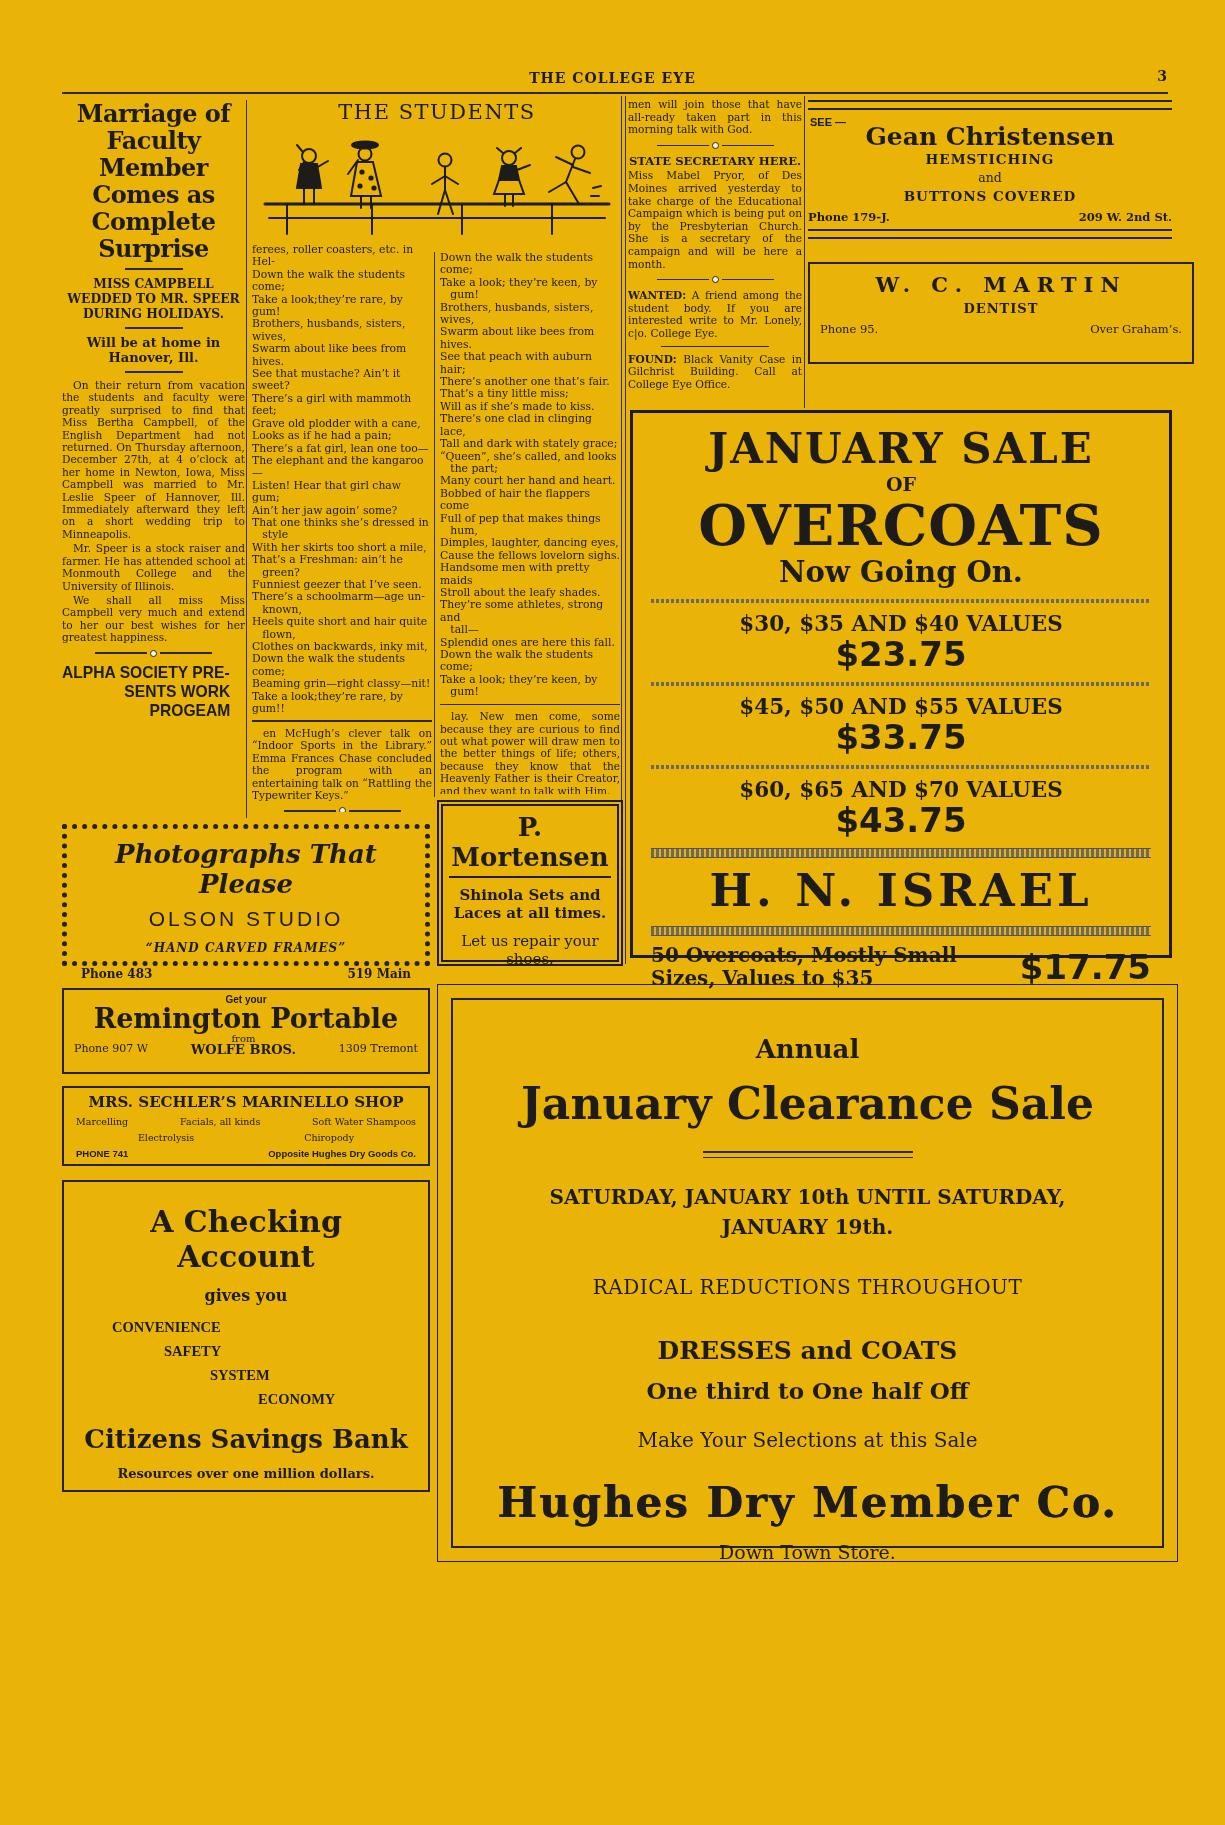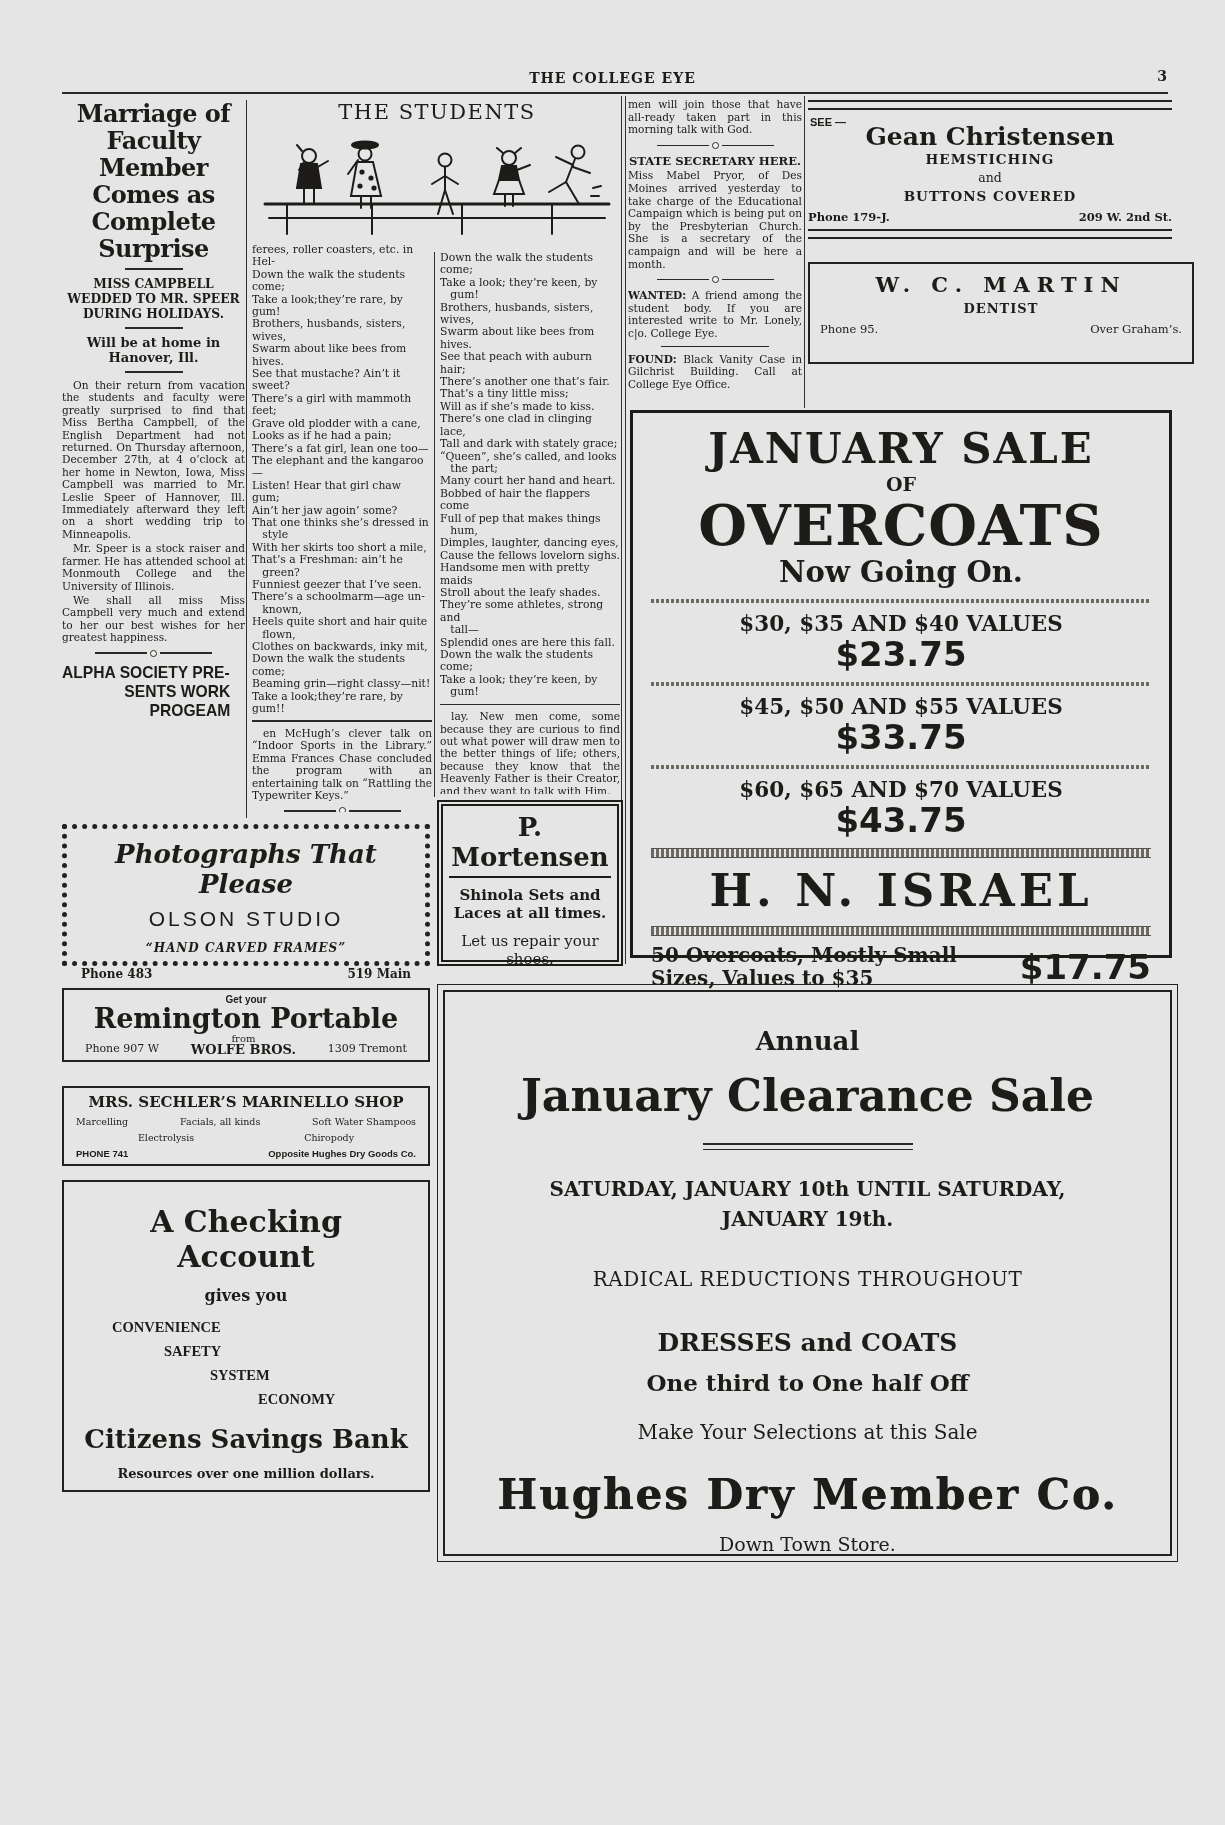--- a/index.html
+++ b/index.html
@@ -1,16 +1,16 @@
 <!DOCTYPE html>
 <html><head>
 <meta charset="utf-8">
 <style>
   html,body{margin:0;padding:0;background:#d8d5cd;}
-  .page{position:relative;width:1225px;height:1825px;margin:0 auto;background:#e5e5e5;
+  .page{position:relative;width:1225px;height:1825px;margin:0 auto;background:#eab308;
         font-family:"DejaVu Serif","Liberation Serif",serif;color:#1d1c18;overflow:hidden;}
   .abs{position:absolute;}
   .vrule{position:absolute;width:1px;background:#33312c;}
   .vrule.dbl{width:3px;border-left:1px solid #33312c;border-right:1px solid #33312c;background:none;}
   .hrule-top{position:absolute;height:2px;background:#2a2925;}
 
   
   .masthead{left:0;right:0;top:70px;text-align:center;font-weight:bold;font-size:14px;letter-spacing:1px;}
   .pageno{right:58px;top:68px;font-weight:bold;font-size:14px;}
 
@@ -83,21 +83,21 @@
   .mort-l2{font-size:15px;line-height:18px;margin-top:10px;}
 
   
   .olson{left:62px;top:824px;width:368px;height:142px;border:5px dotted #23221e;box-sizing:border-box;text-align:center;padding:10px 14px 4px;}
   .olson-tag{font-size:26px;font-style:italic;font-weight:bold;}
   .olson-name{font-family:"Liberation Sans",sans-serif;font-size:21px;letter-spacing:3px;margin-top:8px;}
   .olson-frames{font-size:12px;font-weight:bold;font-style:italic;letter-spacing:1px;margin-top:10px;}
   .olson-row{display:flex;justify-content:space-between;font-size:12px;font-weight:bold;margin-top:12px;}
 
   
-  .rem{left:62px;top:988px;width:368px;height:74px;border:2px solid #23221e;box-sizing:border-box;text-align:center;padding:4px 21px;}
+  .rem{left:62px;top:988px;width:368px;height:86px;border:2px solid #23221e;box-sizing:border-box;text-align:center;padding:4px 10px;}
   .rem-get{font-family:"Liberation Sans",sans-serif;font-size:10px;font-weight:bold;}
   .rem-name{font-size:27px;font-weight:bold;line-height:28px;}
   .rem-row{display:flex;justify-content:space-between;align-items:flex-end;font-size:11px;margin-top:0;}
   .rem-mid{text-align:center;line-height:11px;}
   .rem-from{font-size:10px;}
   .rem-dealer{font-size:13px;font-weight:bold;}
 
   
   .sech{left:62px;top:1086px;width:368px;height:80px;border:2px solid #23221e;box-sizing:border-box;padding:5px 12px;}
   .sech-name{font-size:15px;font-weight:bold;text-align:center;}
@@ -111,21 +111,21 @@
   .chk-items{text-align:left;margin-top:14px;font-family:"Liberation Serif",serif;}
   .chk-items div{font-size:14.5px;font-weight:bold;margin:7px 0;}
   .chk-items div:nth-child(1){margin-left:30px;}
   .chk-items div:nth-child(2){margin-left:82px;}
   .chk-items div:nth-child(3){margin-left:128px;}
   .chk-items div:nth-child(4){margin-left:176px;}
   .chk-bank{font-size:26px;font-weight:bold;margin-top:16px;}
   .chk-res{font-size:13px;font-weight:bold;margin-top:12px;}
 
   
-  .clr-outer{left:437px;top:984px;width:741px;height:578px;border:1.5px solid #23221e;padding:5px;box-sizing:border-box;}
+  .clr-outer{left:437px;top:984px;width:741px;height:578px;border:1.5px solid #23221e;padding:13px;box-sizing:border-box;}
   .clr{border:2px solid #23221e;height:100%;box-sizing:border-box;text-align:center;padding:34px 30px 0;}
   .clr-annual{font-size:26px;font-weight:bold;}
   .clr-title{font-size:44px;font-weight:bold;margin-top:14px;}
   .clr-div{width:210px;margin:22px auto 0;border-top:2px solid #2a2925;border-bottom:1px solid #2a2925;height:4px;}
   .clr-dates{font-size:20px;font-weight:bold;margin-top:24px;line-height:30px;}
   .clr-rad{font-size:20px;margin-top:30px;line-height:30px;letter-spacing:0.5px;}
   .clr-dresses{font-size:25px;font-weight:bold;margin-top:34px;}
   .clr-off{font-size:23px;font-weight:bold;margin-top:12px;}
   .clr-sel{font-size:20px;margin-top:24px;}
   .clr-store{font-size:42px;font-weight:bold;letter-spacing:2px;margin-top:26px;text-shadow:0.6px 0 #1d1c18;}

